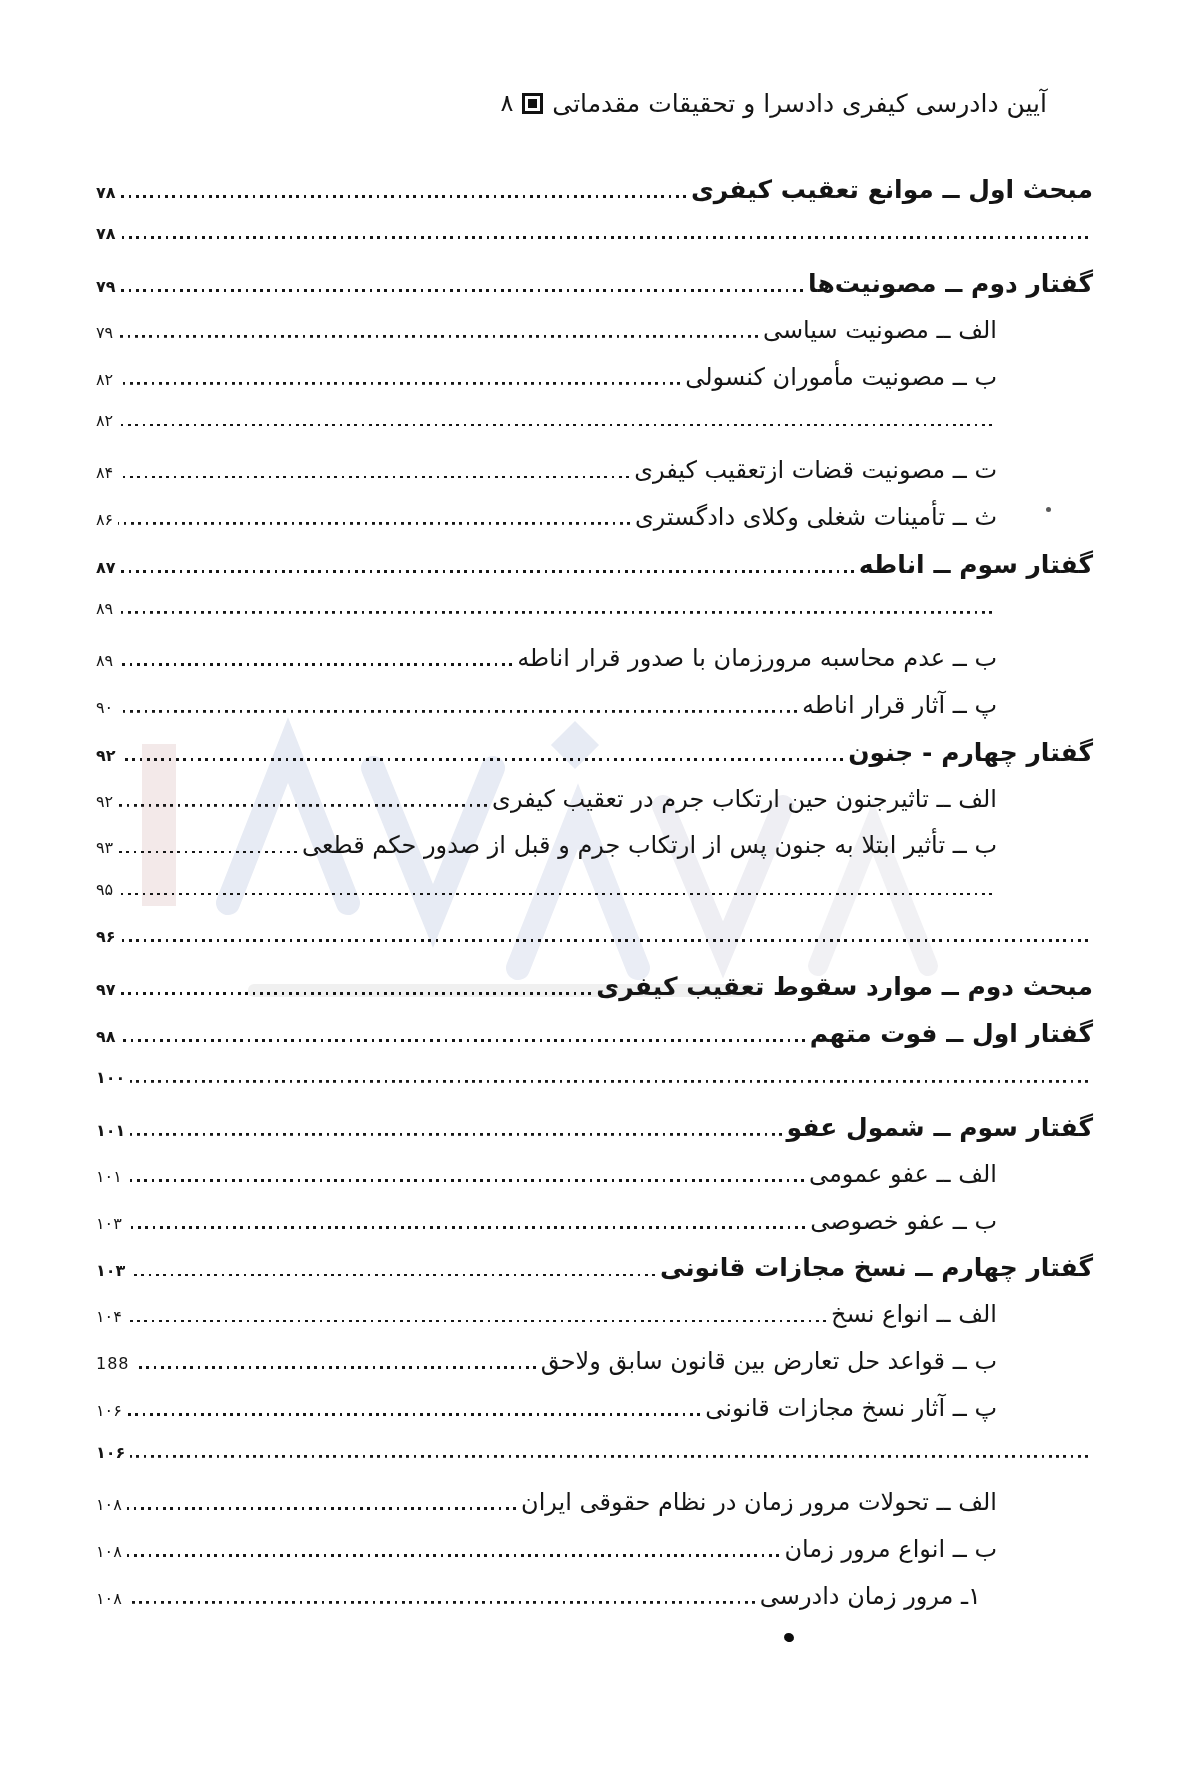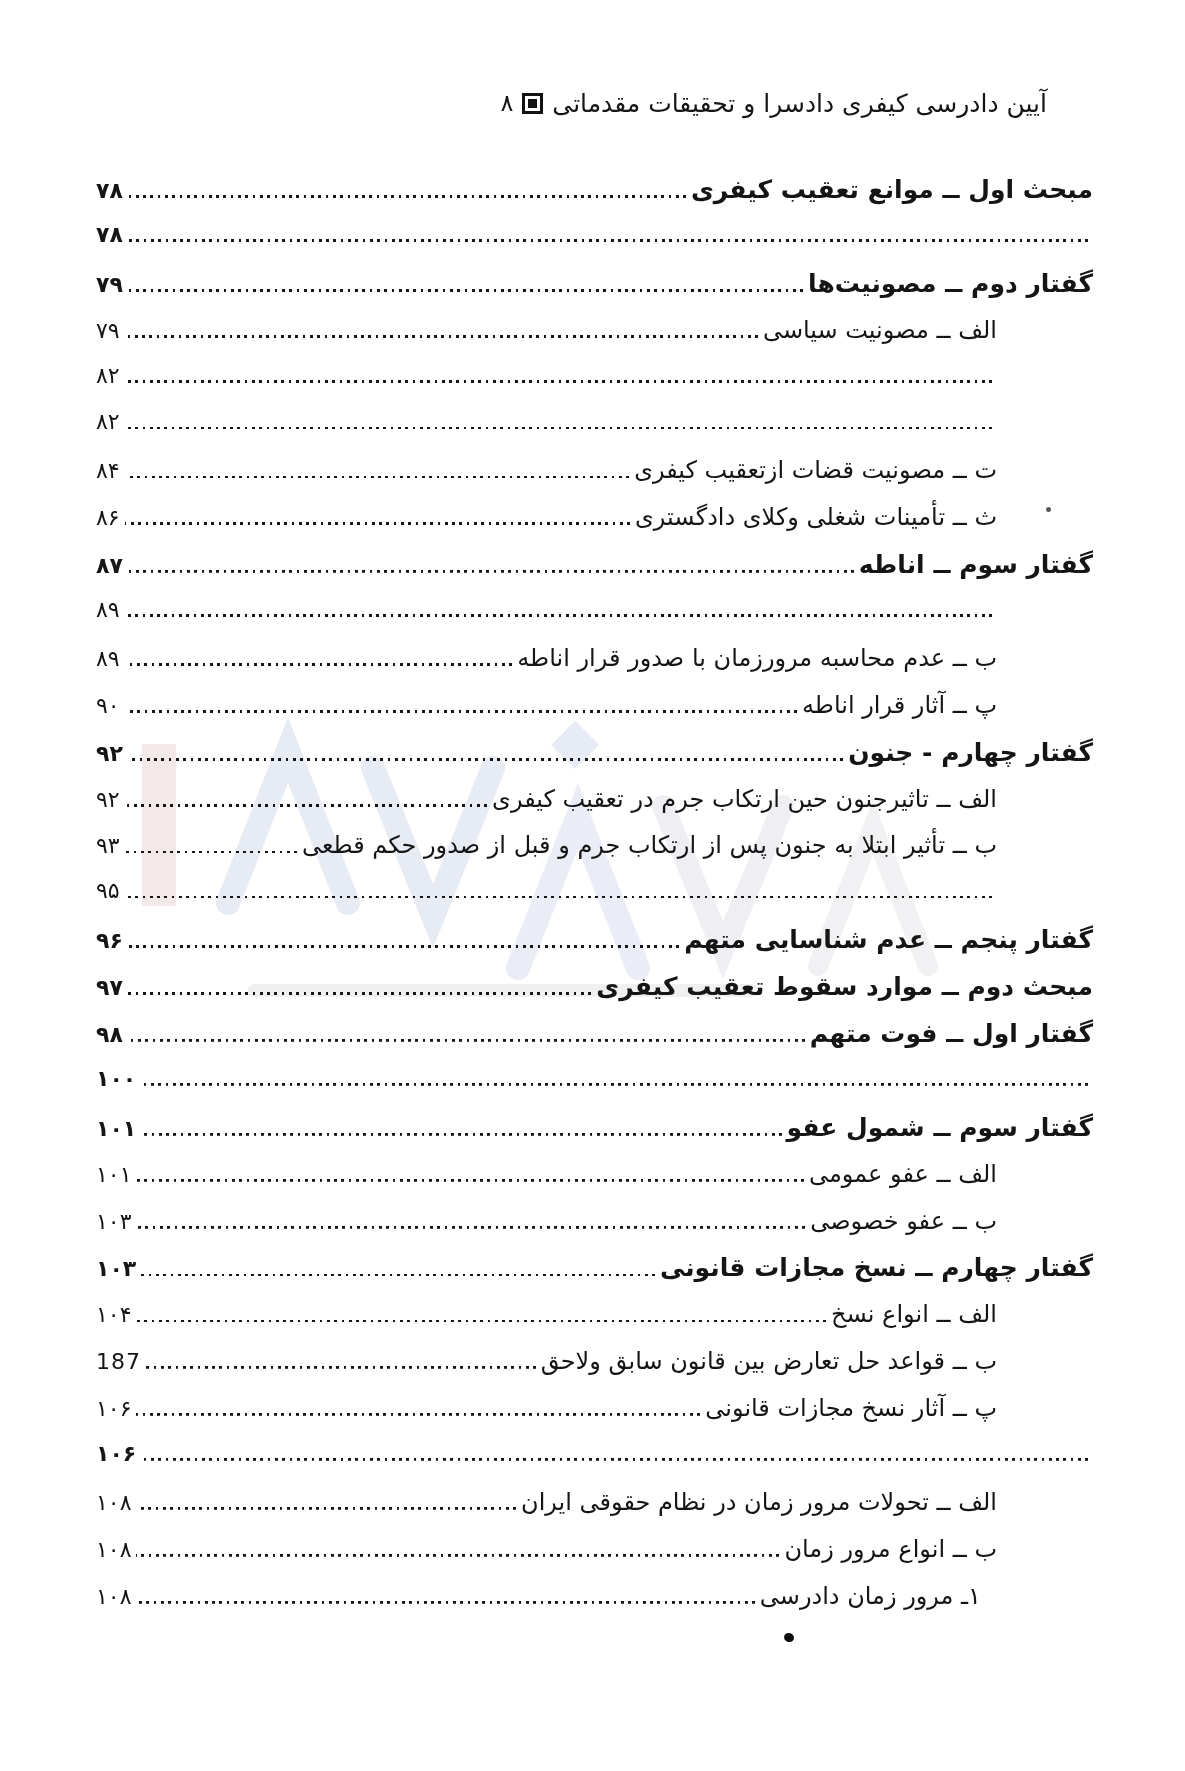--- a/index.html
+++ b/index.html
@@ -39,21 +39,21 @@
   .row.bold{font-weight:bold;font-size:25px;}
   .row.lvl1{padding-right:96px;}
   .row.lvl2{padding-right:112px;}
   .leader{
     flex:1 1 auto;height:17px;margin:0 5px;min-width:24px;
     background-image:repeating-linear-gradient(to left,#161616 0 2.7px,transparent 2.7px 7.3px);
     background-repeat:repeat-x;
     background-position:left bottom;
     background-size:auto 2.8px;
   }
-  .p{flex:0 0 auto;font-size:22px;letter-spacing:1px;}
+  .p{flex:0 0 auto;font-size:16px;letter-spacing:1px;}
   
   .dot-a{position:absolute;left:1046px;top:507px;width:5px;height:5px;border-radius:50%;background:#5a5a5a;z-index:2;}
   .dot-b{position:absolute;left:784px;top:1633px;width:10px;height:9px;border-radius:50%;background:#0c0c0c;transform:rotate(20deg);z-index:2;}
 </style>
 </head>
 <body>
 
 <div class="page">
 
   <svg class="wm" width="900" height="310" viewBox="0 0 900 310" aria-hidden="true">
@@ -87,20 +87,21 @@
     <span class="t">گفتار دوم ــ مصونیت‌ها</span>
     <span class="leader"></span>
     <span class="p">۷۹</span>
   </div>
       <div class="row lvl1">
     <span class="t">الف ــ مصونیت سیاسی</span>
     <span class="leader"></span>
     <span class="p">۷۹</span>
   </div>
       <div class="row lvl1">
+    <span class="t">ب ــ مصونیت مأموران کنسولی</span>
     <span class="leader"></span>
     <span class="p">۸۲</span>
   </div>
       <div class="row lvl1">
     <span class="leader"></span>
     <span class="p">۸۲</span>
   </div>
       <div class="row lvl1">
     <span class="t">ت ــ مصونیت قضات ازتعقیب کیفری</span>
     <span class="leader"></span>
@@ -143,21 +144,20 @@
       <div class="row lvl1">
     <span class="t">ب ــ تأثیر ابتلا به جنون پس از ارتکاب جرم و قبل از صدور حکم قطعی</span>
     <span class="leader"></span>
     <span class="p">۹۳</span>
   </div>
       <div class="row lvl1">
     <span class="leader"></span>
     <span class="p">۹۵</span>
   </div>
       <div class="row lvl0 bold">
-    <span class="t">گفتار پنجم ــ عدم شناسایی متهم</span>
     <span class="leader"></span>
     <span class="p">۹۶</span>
   </div>
       <div class="row lvl0 bold">
     <span class="t">مبحث دوم ــ موارد سقوط تعقیب کیفری</span>
     <span class="leader"></span>
     <span class="p">۹۷</span>
   </div>
       <div class="row lvl0 bold">
     <span class="t">گفتار اول ــ فوت متهم</span>
@@ -189,21 +189,21 @@
     <span class="p">۱۰۳</span>
   </div>
       <div class="row lvl1">
     <span class="t">الف ــ انواع نسخ</span>
     <span class="leader"></span>
     <span class="p">۱۰۴</span>
   </div>
       <div class="row lvl1">
     <span class="t">ب ــ قواعد حل تعارض بین قانون سابق ولاحق</span>
     <span class="leader"></span>
-    <span class="p">187</span>
+    <span class="p">188</span>
   </div>
       <div class="row lvl1">
     <span class="t">پ ــ آثار نسخ مجازات قانونی</span>
     <span class="leader"></span>
     <span class="p">۱۰۶</span>
   </div>
       <div class="row lvl0 bold">
     <span class="leader"></span>
     <span class="p">۱۰۶</span>
   </div>

